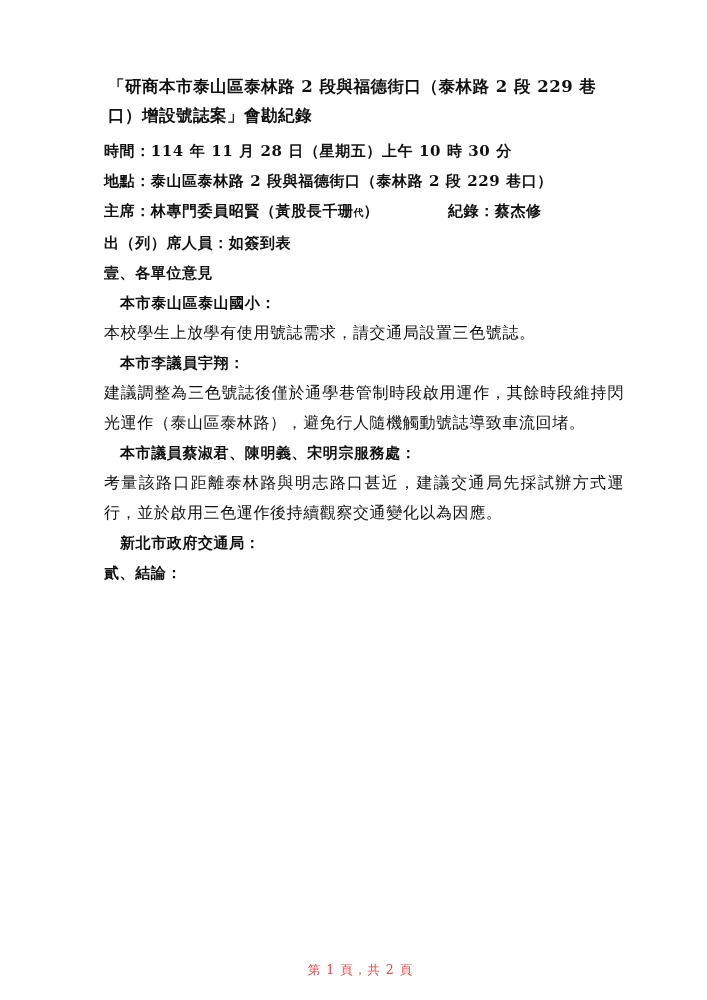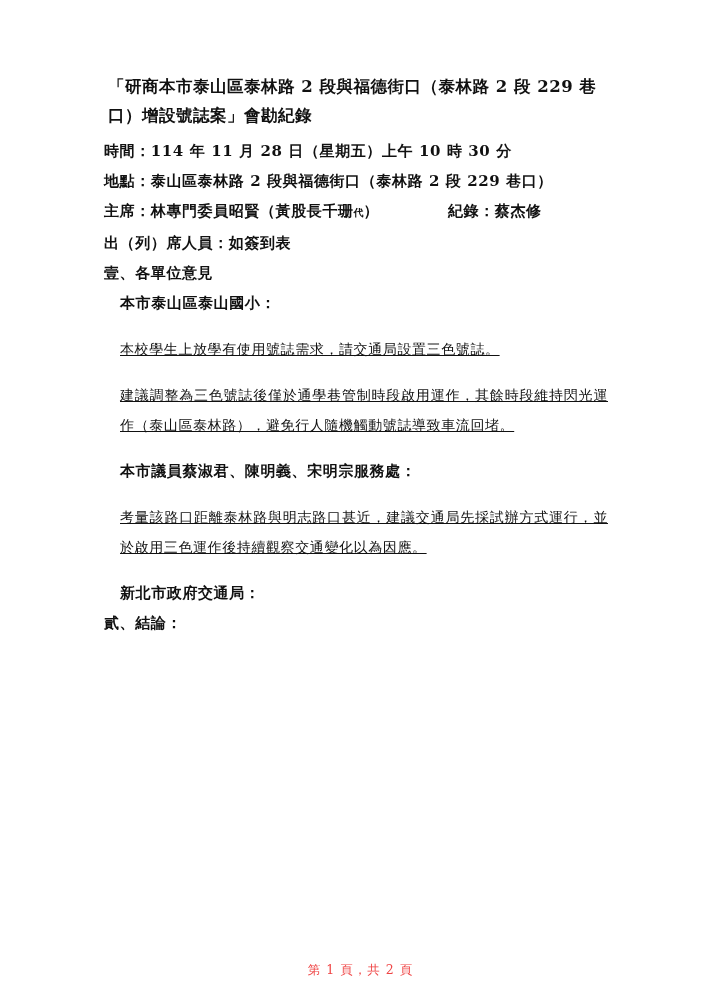--- a/index.html
+++ b/index.html
@@ -65,27 +65,26 @@
     vertical-align: baseline;
     letter-spacing: 0;
   }
   .indent-0 { margin-left: 0; }
   .indent-1 { margin-left: 16px; }
   .hang-2 {
     margin-left: 48px;
     text-indent: 0;
   }
   .para {
-    font-size: 14px;
+    font-size: 16px;
     line-height: 30px;
     letter-spacing: 0.6px;
     text-align: justify;
     text-justify: inter-ideograph;
-    margin: 16px;
-    text-decoration: underline;
+    margin: 0;
   }
   .footer {
     position: absolute;
     left: 0;
     top: 962px;
     width: 707px;
     text-align: center;
     font-size: 12.5px;
     letter-spacing: 1px;
     color: #ef4444;
@@ -105,20 +104,21 @@
 
     <p class="line indent-0 meta-line"><span>主席：林專門委員昭賢（黃股長千珊</span><span class="small-note">代</span><span>）</span><span class="meta-right">紀錄：蔡杰修</span></p>
 
     <p class="line indent-0">出（列）席人員：如簽到表</p>
 
     <p class="line indent-0">壹、各單位意見</p>
 
     <p class="line indent-1">本市泰山區泰山國小：</p>
     <p class="para hang-2">本校學生上放學有使用號誌需求，請交通局設置三色號誌。</p>
 
+    <p class="line indent-1">本市李議員宇翔：</p>
     <p class="para hang-2">建議調整為三色號誌後僅於通學巷管制時段啟用運作，其餘時段維持閃光運作（泰山區泰林路），避免行人隨機觸動號誌導致車流回堵。</p>
 
     <p class="line indent-1">本市議員蔡淑君、陳明義、宋明宗服務處：</p>
     <p class="para hang-2">考量該路口距離泰林路與明志路口甚近，建議交通局先採試辦方式運行，並於啟用三色運作後持續觀察交通變化以為因應。</p>
 
     <p class="line indent-1">新北市政府交通局：</p>
 
     <p class="line indent-0">貳、結論：</p>
 
   </div>

